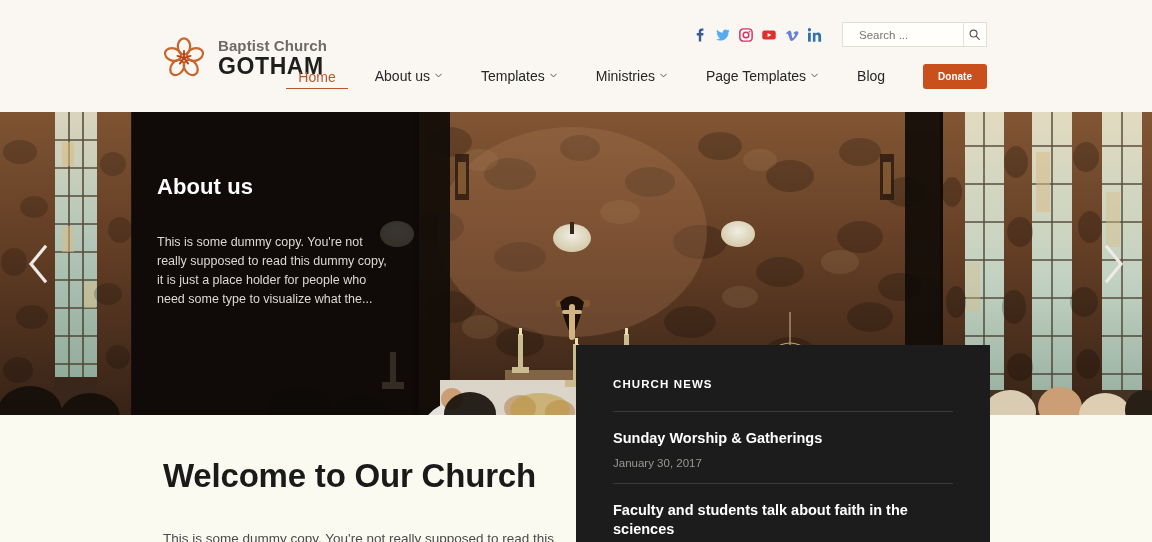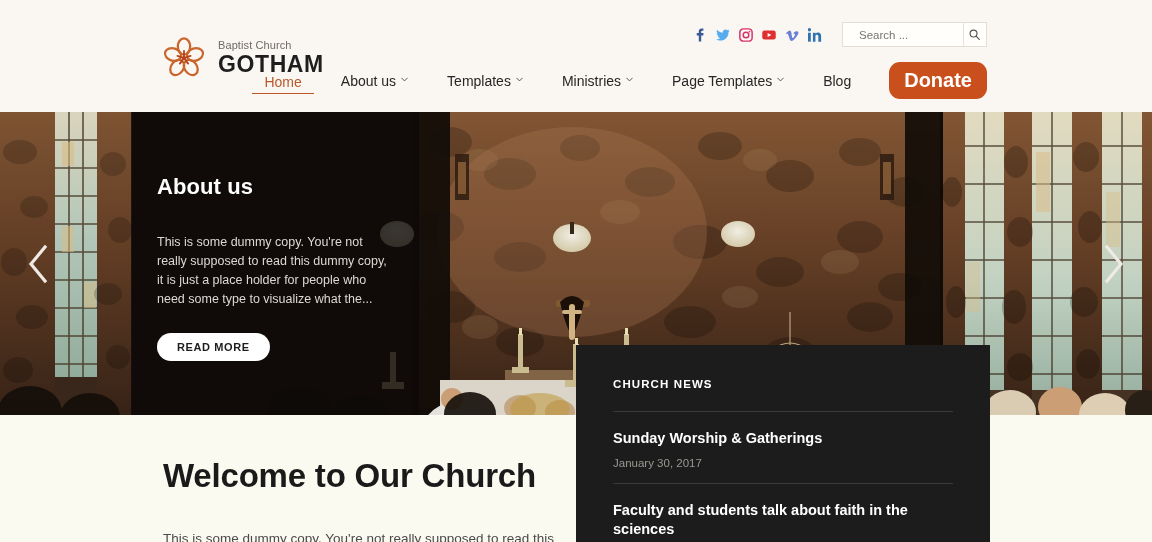--- a/index.html
+++ b/index.html
@@ -18,22 +18,22 @@
     width: 1152px;
   }
   .logo-block {
     position: absolute;
     left: 160px; top: 34px;
     display: flex; align-items: center; gap: 10px;
   }
   .logo-mark { width: 48px; height: 48px; display: block; }
   .logo-text { line-height: 1; }
   .logo-sub {
-    font-size: 11px; color: #6f6a64; letter-spacing: .1px;
-    display: block; margin-bottom: 2px;
+    font-size: 15px; color: #6f6a64; letter-spacing: .1px;
+    display: block; margin-bottom: 2px; font-weight: bold;
   }
   .logo-main {
     font-size: 23px; font-weight: 700; color: #1e1e1e;
     letter-spacing: .6px; display: block;
   }
 
   .top-right {
     position: absolute; right: 165px; top: 22px;
     display: flex; align-items: center; gap: 16px;
   }
@@ -79,22 +79,22 @@
   }
   .nav-item.active {
     color: #b9572a;
     border-bottom: 1px solid #b9572a;
     padding-bottom: 3px;
   }
   .caret { display: inline-block; width: 7px; height: 7px; position: relative; top: -1px; }
   .caret svg { width: 7px; height: 7px; display: block; }
   .donate-btn {
     background: #c9501c; color: #fff;
-    font-size: 20px; font-weight: 600;
-    padding: 7px 15px; border-radius: 11px;
+    font-size: 10px; font-weight: 600;
+    padding: 7px 15px; border-radius: 3px;
     margin-left: 11px; cursor: pointer;
     border: 0; font-family: "Liberation Sans", sans-serif;
   }
 
   
   .hero {
     position: relative;
     width: 1152px; height: 303px;
     overflow: hidden;
     background: #1a1310;
@@ -537,21 +537,20 @@
     <span>
       <svg viewBox="0 0 26 42">
           <path d="M6 4 L20 21 L6 38" fill="none" stroke="#efeae4" stroke-width="3.2" stroke-linecap="square" stroke-linejoin="miter"></path>
         </svg>
     </span>
   </div>
 
   <div class="hero-caption">
     <div class="hero-title">About us</div>
     <div class="hero-body">This is some dummy copy. You're not really supposed to read this dummy copy, it is just a place holder for people who need some type to visualize what the...</div>
-    <button class="read-more">READ MORE</button>
   </div>
 </section>
 
 <section class="welcome">
   <h1 class="welcome-title">Welcome to Our Church</h1>
   <p class="welcome-body">This is some dummy copy. You're not really supposed to read this</p>
 </section>
 
 <aside class="news-panel">
   <div class="news-label">CHURCH NEWS</div>

